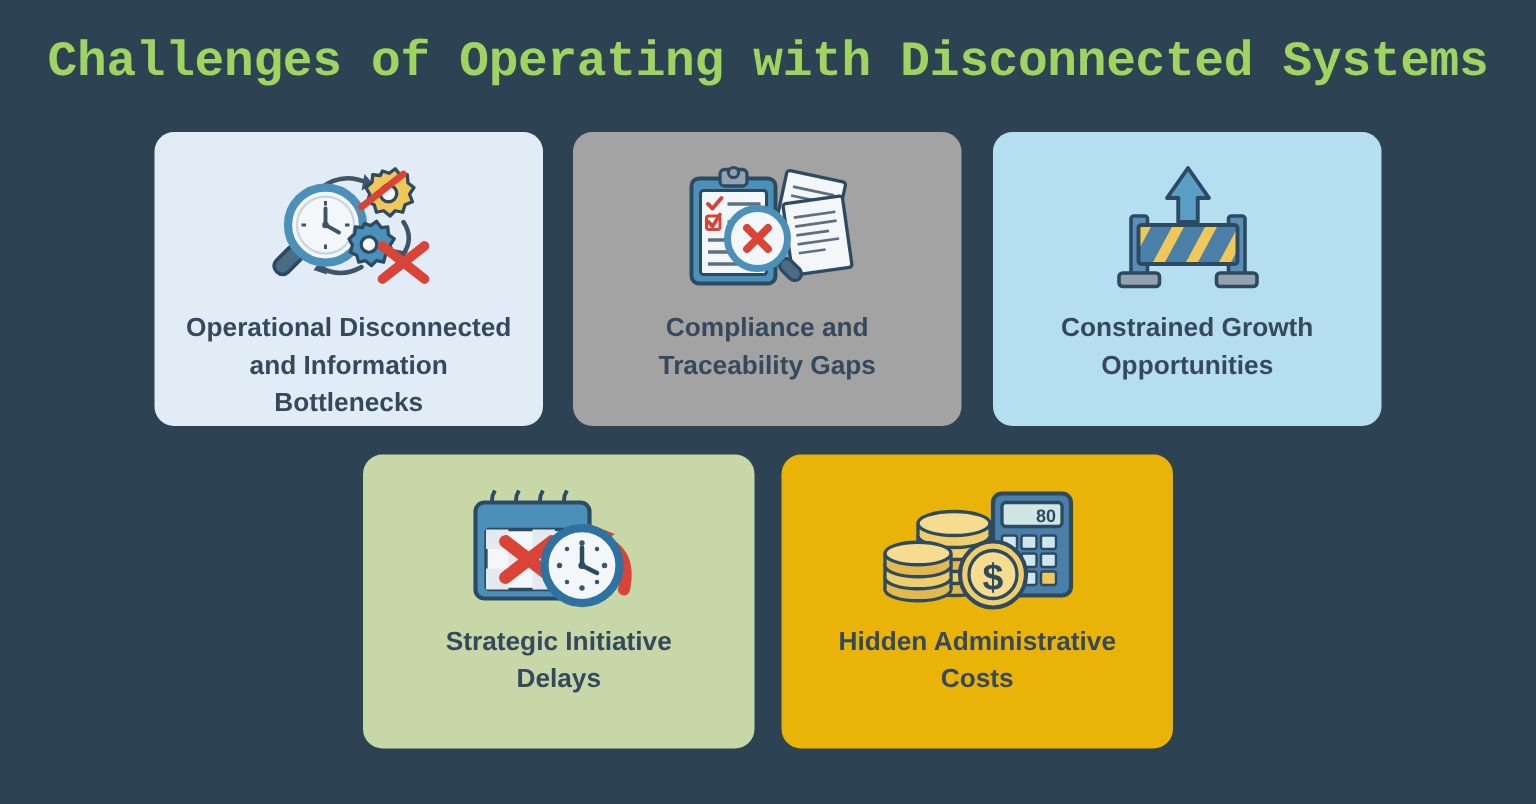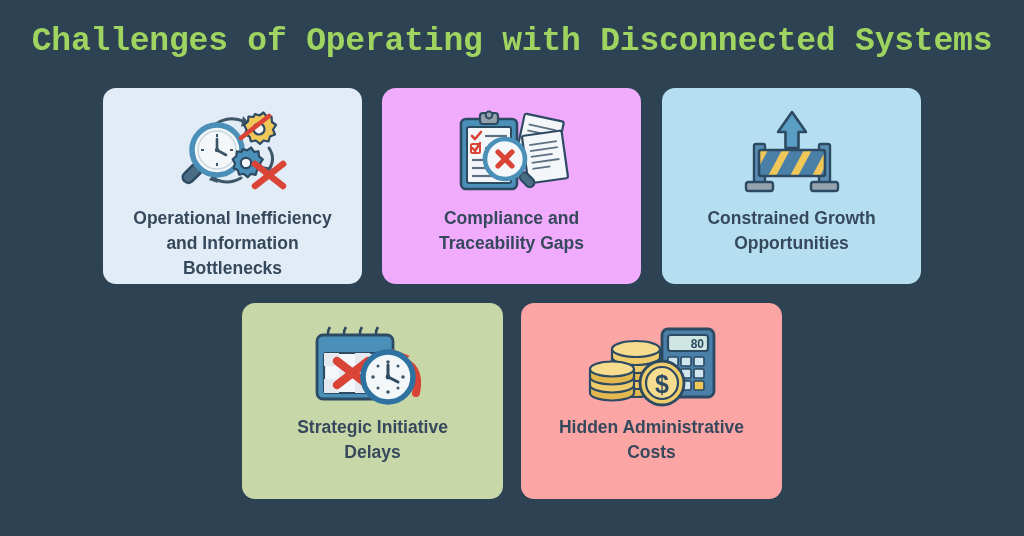--- a/index.html
+++ b/index.html
@@ -110,26 +110,26 @@
         <path d="M0 -15 L4.2 -13.6 L8 -16.5 L11.2 -12.2 L15.5 -12.7 L16 -7.5 L19.8 -4.7 L17 -0.5 L18.8 4.2 L14 6.1 L12.7 10.8 L8 9.8 L4.7 13.1 L0.7 9.8 L-3.8 10.8 L-5.2 6.1 L-9.4 4.2 L-8 -0.5 L-10.3 -4.7 L-6.6 -8 L-6.1 -12.7 L-1.4 -12.2 Z" fill="#4a90b8" stroke="#2d4a63" stroke-width="2.2" stroke-linejoin="round"></path>
         <circle cx="3" cy="-1" r="5.2" fill="#f4f7f9" stroke="#2d4a63" stroke-width="2.2"></circle>
       </g>
 
       <g stroke="#d94436" stroke-width="6.5" stroke-linecap="round">
         <line x1="82" y1="58" x2="110" y2="80"></line>
         <line x1="110" y1="58" x2="82" y2="80"></line>
       </g>
     </svg>
   </div>
-  <div class="card-label" style="color: rgb(54, 73, 92);">Operational Inefficiency
+  <div class="card-label" style="color: rgb(54, 73, 92);">Operational Disconnected
 and Information
 Bottlenecks</div>
 </div>
 
-<div class="card" id="card-1" style="background: #f0abfc; border-radius: 14px;">
+<div class="card" id="card-1" style="background: #a3a3a3;">
   <div class="card-icon">
     <svg width="118" height="86" viewBox="0 0 118 86">
 
       <g transform="rotate(12 86 34)">
         <rect x="66" y="8" width="40" height="50" rx="2" fill="#f4f7f9" stroke="#2d4a63" stroke-width="2.2"></rect>
         <g stroke="#5c7082" stroke-width="1.8">
           <line x1="72" y1="18" x2="100" y2="18"></line>
             <line x1="72" y1="24" x2="100" y2="24"></line>
           <line x1="72" y1="30" x2="100" y2="30"></line>
             <line x1="72" y1="36" x2="94" y2="36"></line>
@@ -258,21 +258,21 @@
       </g>
       <line x1="78" y1="54" x2="78" y2="42" stroke="#2d4a63" stroke-width="3" stroke-linecap="round"></line>
       <line x1="78" y1="54" x2="88" y2="59" stroke="#2d4a63" stroke-width="3" stroke-linecap="round"></line>
       <circle cx="78" cy="54" r="2.4" fill="#2d4a63"></circle>
     </svg>
   </div>
   <div class="card-label" style="color: rgb(54, 73, 92);">Strategic Initiative
 Delays</div>
 </div>
 
-<div class="card" id="card-4" style="background: #fca5a5;">
+<div class="card" id="card-4" style="background: #eab308;">
   <div class="card-icon">
     <svg width="132" height="88" viewBox="0 0 132 88">
 
       <rect x="76" y="6" width="52" height="68" rx="6" fill="#4a7fa8" stroke="#2d4a63" stroke-width="2.8"></rect>
       <rect x="82" y="12" width="40" height="16" rx="2.5" fill="#cfe6e2" stroke="#2d4a63" stroke-width="2.2"></rect>
       <text x="118" y="25" font-family="'Liberation Sans', sans-serif" font-size="12" font-weight="bold" fill="#2d4a63" text-anchor="end">80</text>
 
       <g fill="#cfe6f0" stroke="#2d4a63" stroke-width="1.6">
         <rect x="82" y="34" width="10" height="9" rx="1.5"></rect>
         <rect x="95" y="34" width="10" height="9" rx="1.5"></rect>

